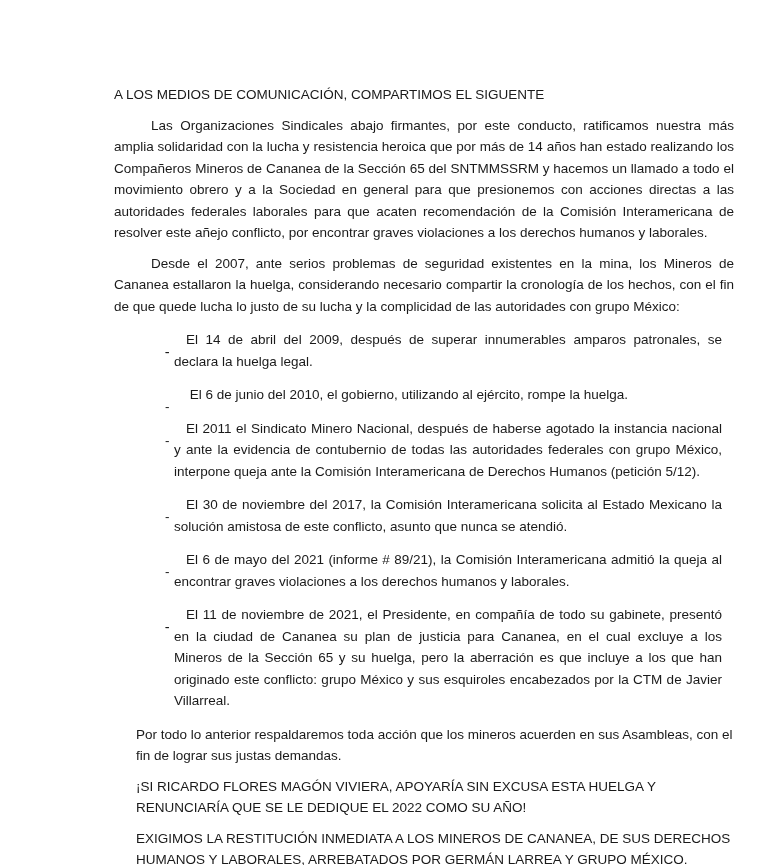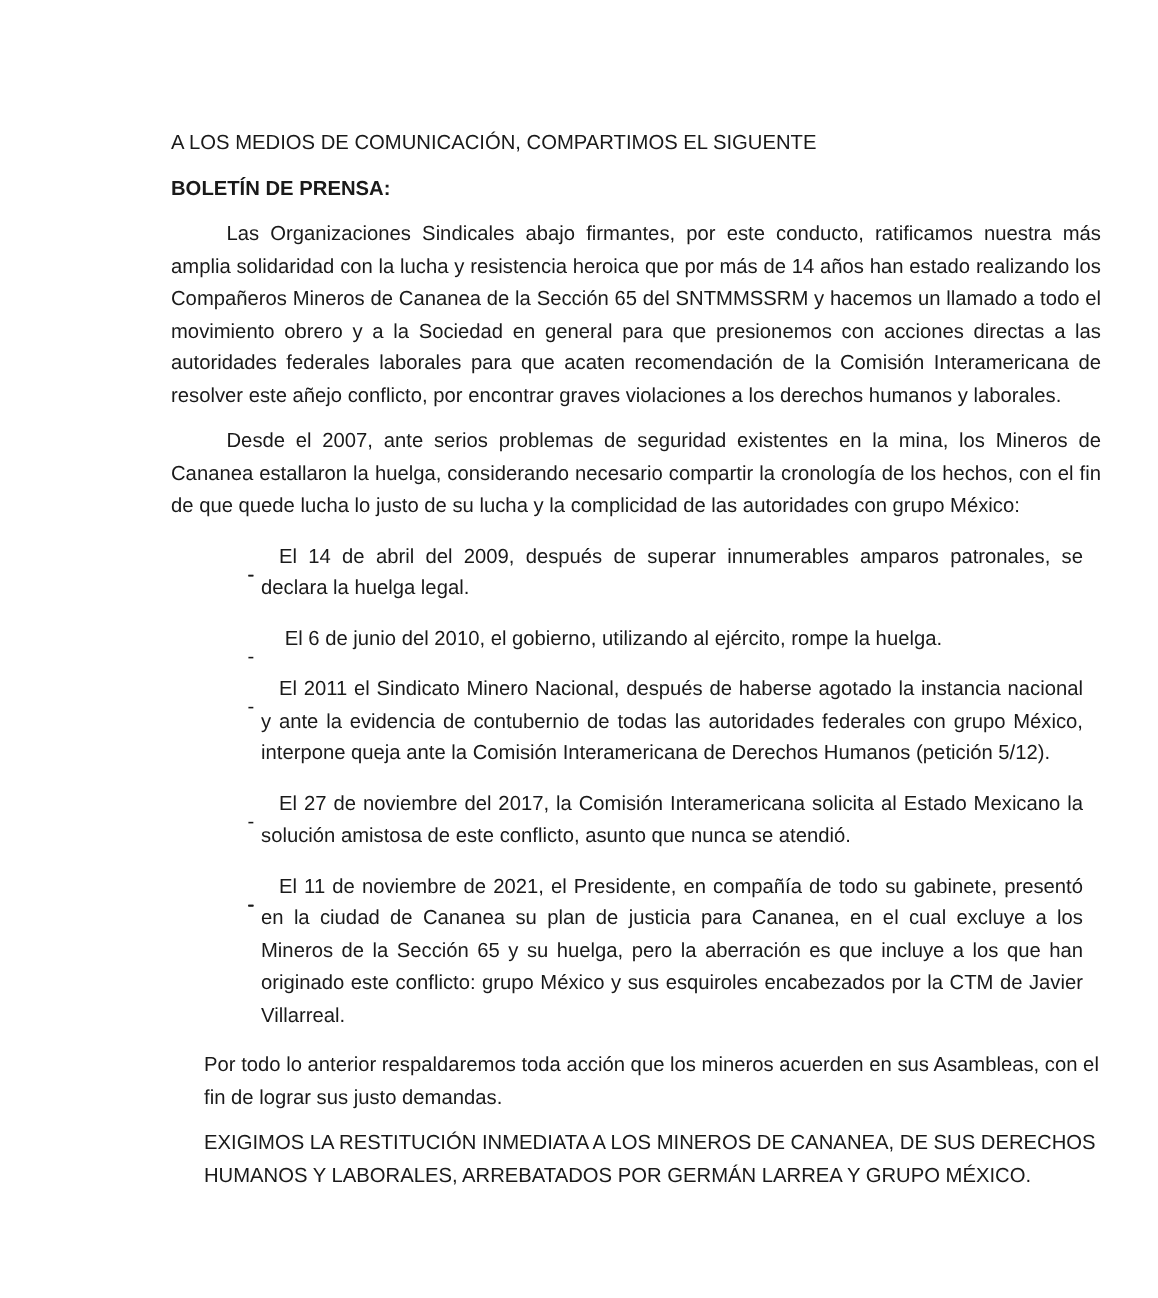--- a/index.html
+++ b/index.html
@@ -52,21 +52,20 @@
   }
 </style>
 </head>
 <body>
 
 <div class="page">
   <div class="content">
 
     <p class="para">A LOS MEDIOS DE COMUNICACIÓN, COMPARTIMOS EL SIGUENTE</p>
 
-    <p class="para bold">BOLETÍN DE PRENSA:</p>
 
 
     <p class="para justify indent-first">Las Organizaciones Sindicales abajo firmantes, por este conducto, ratificamos nuestra más amplia solidaridad con la lucha y resistencia heroica que por más de 14 años han estado realizando los Compañeros Mineros de Cananea de la Sección 65 del SNTMMSSRM y hacemos un llamado a todo el movimiento obrero y a la Sociedad en general para que presionemos con acciones directas a las autoridades federales laborales para que acaten recomendación de la Comisión Interamericana de resolver este añejo conflicto, por encontrar graves violaciones a los derechos humanos y laborales.</p>
 
     <p class="para justify indent-first">Desde el 2007, ante serios problemas de seguridad existentes en la mina, los Mineros de Cananea estallaron la huelga, considerando necesario compartir la cronología de los hechos, con el fin de que quede lucha lo justo de su lucha y la complicidad de las autoridades con grupo México:</p>
 
     <ul class="timeline">
       <li>
         <span class="marker">-</span>
       </li>
@@ -77,33 +76,35 @@
       <li>
         <span class="marker">-</span>
         <span>&nbsp;El 6 de junio del 2010, el gobierno, utilizando al ejército, rompe la huelga.</span>
       </li>
       <li>
         <span class="marker">-</span>
         <span>El 2011 el Sindicato Minero Nacional, después de haberse agotado la instancia nacional y ante la evidencia de contubernio de todas las autoridades federales con grupo México, interpone queja ante la Comisión Interamericana de Derechos Humanos (petición 5/12).</span>
       </li>
       <li>
         <span class="marker">-</span>
-        <span>El 27 de noviembre del 2017, la Comisión Interamericana solicita al Estado Mexicano la solución amistosa de este conflicto, asunto que nunca se atendió.</span>
+        <span>El 30 de noviembre del 2017, la Comisión Interamericana solicita al Estado Mexicano la solución amistosa de este conflicto, asunto que nunca se atendió.</span>
       </li>
       <li>
         <span class="marker">-</span>
+        <span>El 6 de mayo del 2021 (informe # 89/21), la Comisión Interamericana admitió la queja al encontrar graves violaciones a los derechos humanos y laborales.</span>
       </li>
       <li>
         <span class="marker">-</span>
       </li>
       <li>
         <span class="marker">-</span>
         <span>El 11 de noviembre de 2021, el Presidente, en compañía de todo su gabinete, presentó en la ciudad de Cananea su plan de justicia para Cananea, en el cual excluye a los Mineros de la Sección 65 y su huelga, pero la aberración es que incluye a los que han originado este conflicto: grupo México y sus esquiroles encabezados por la CTM de Javier Villarreal.</span>
       </li>
     </ul>
 
-    <p class="para closing">Por todo lo anterior respaldaremos toda acción que los mineros acuerden en sus Asambleas, con el fin de lograr sus justo demandas.</p>
+    <p class="para closing">Por todo lo anterior respaldaremos toda acción que los mineros acuerden en sus Asambleas, con el fin de lograr sus justas demandas.</p>
 
+    <p class="para closing">¡SI RICARDO FLORES MAGÓN VIVIERA, APOYARÍA SIN EXCUSA ESTA HUELGA Y RENUNCIARÍA QUE SE LE DEDIQUE EL 2022 COMO SU AÑO!</p>
 
     <p class="para closing">EXIGIMOS LA RESTITUCIÓN INMEDIATA A LOS MINEROS DE CANANEA, DE SUS DERECHOS HUMANOS Y LABORALES, ARREBATADOS POR GERMÁN LARREA Y GRUPO MÉXICO.</p>
 
   </div>
 </div>
 
 </body></html>

